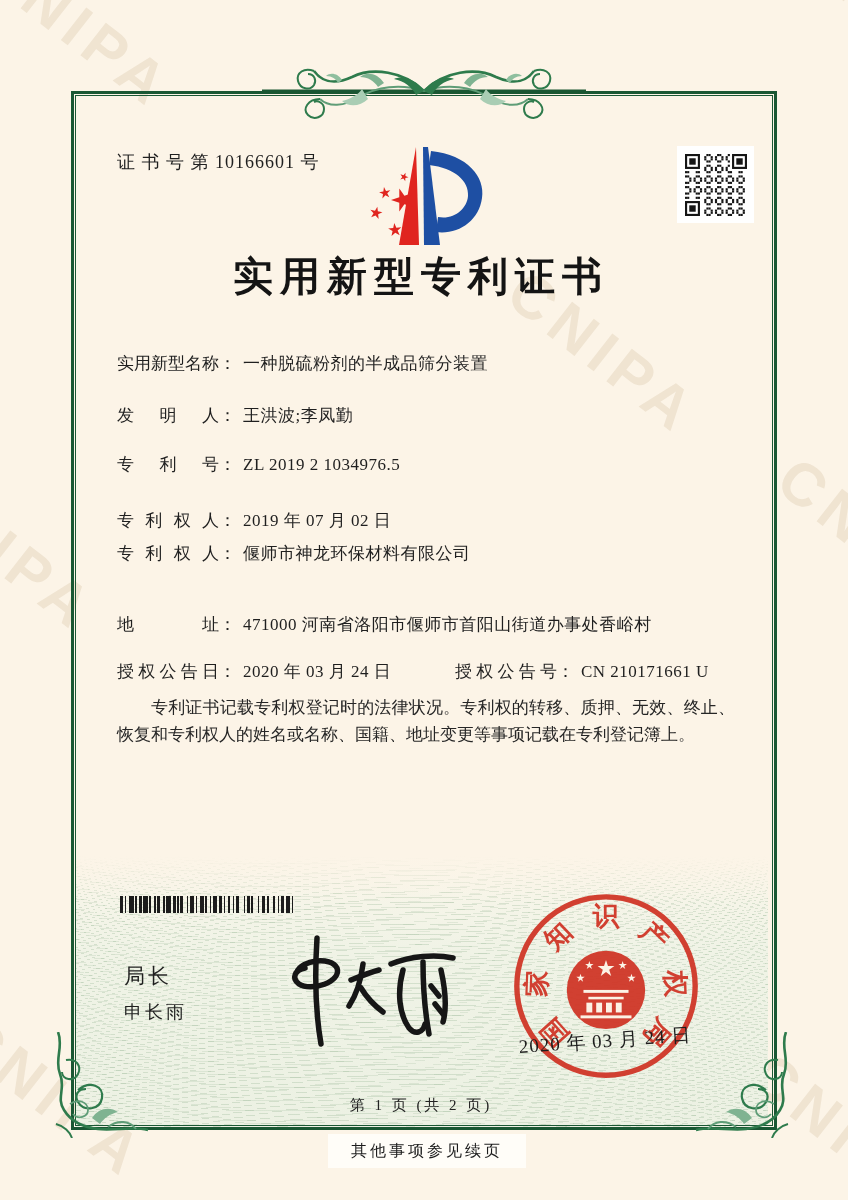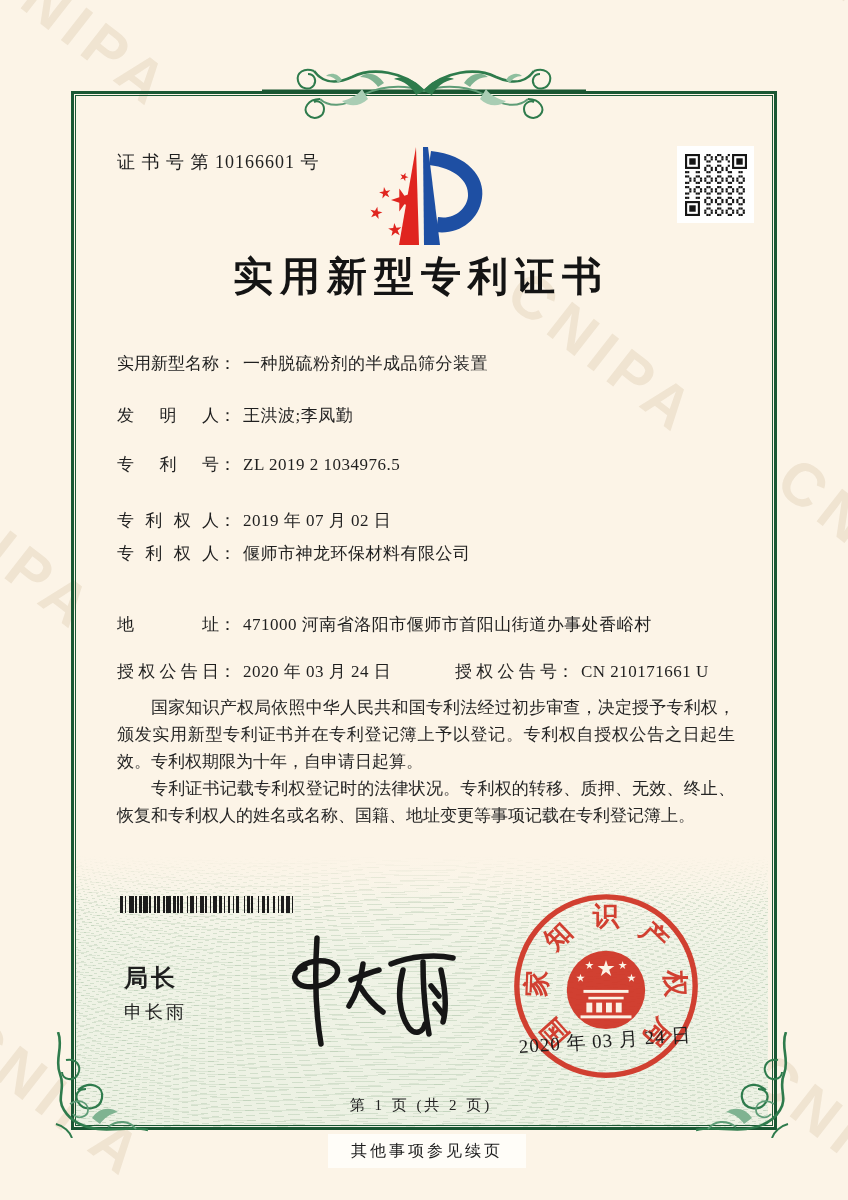--- a/index.html
+++ b/index.html
@@ -65,21 +65,21 @@
   .r1{top:352px}.r2{top:404px}.r3{top:453px}.r4{top:509px}
   .r5{top:542px}.r6{top:613px}.r7{top:660px}
   .grant-no{position:absolute;left:455px;top:660px;font-size:17px;z-index:3;white-space:nowrap;}
   
   .notice{position:absolute;left:117px;top:694px;width:618px;z-index:3;}
   .notice p{margin:0;font-size:17px;line-height:27px;text-indent:2em;text-align:justify;color:#262626;}
   
   .barcode{position:absolute;left:120px;top:896px;height:17px;display:flex;z-index:3;}
   .barcode span{display:block;height:100%;}
   .barcode .bar{background:#1c1c1c;}
-  .officer-title{position:absolute;left:124px;top:962px;font-size:24px;letter-spacing:3px;z-index:3;font-weight:bold;}
+  .officer-title{position:absolute;left:124px;top:962px;font-size:21px;letter-spacing:3px;z-index:3;}
   .officer-name{position:absolute;left:124px;top:1000px;font-size:18px;letter-spacing:3px;z-index:3;}
   .signature{position:absolute;left:245px;top:930px;width:215px;height:118px;z-index:3;}
   .seal{position:absolute;left:508px;top:888px;width:196px;height:196px;z-index:4;opacity:.94;}
   .seal-char{font-size:27px;font-weight:bold;fill:#d03526;text-anchor:middle;dominant-baseline:central;
              font-family:"Liberation Serif","DejaVu Serif",serif;}
   .seal-date{position:absolute;left:500px;top:1028px;width:210px;text-align:center;z-index:5;
              font-size:19px;color:#1d1d1d;letter-spacing:1px;transform:rotate(-4deg);}
   .page-no{position:absolute;left:71px;top:1096px;width:700px;text-align:center;font-size:15px;
            letter-spacing:3px;z-index:3;color:#222;}
   .cont-box{position:absolute;left:328px;top:1134px;width:198px;height:34px;background:#fffdf8;z-index:3;
@@ -394,21 +394,20 @@
   <span class="flabel">地址</span><span class="fcolon">：</span><span class="fvalue">471000  河南省洛阳市偃师市首阳山街道办事处香峪村</span>
 </div>
 <div class="frow r7">
   <span class="flabel">授权公告日</span><span class="fcolon">：</span><span class="fvalue">2020 年 03 月 24 日</span>
 </div>
 <div class="grant-no">
   <span class="flabel">授权公告号</span><span class="fcolon">：</span><span class="fvalue">CN 210171661 U</span>
 </div>
 
 <div class="notice">
-  <p>国家知识产权局依照中华人民共和国专利法经过初步审查，决定授予专利权，颁发实用新型专利证书并在专利登记簿上予以登记。专利权自授权公告之日起生效。专利权期限为十年，自申请日起算。</p>
   <p>专利证书记载专利权登记时的法律状况。专利权的转移、质押、无效、终止、恢复和专利权人的姓名或名称、国籍、地址变更等事项记载在专利登记簿上。</p>
 </div>
 
 <div class="barcode">
     <span class="bar" style="width: 3.1px;"></span>
     <span class="gap" style="width: 1.55px;"></span>
     <span class="bar" style="width: 1.55px;"></span>
     <span class="gap" style="width: 3.1px;"></span>
     <span class="bar" style="width: 4.65px;"></span>
     <span class="gap" style="width: 1.55px;"></span>

